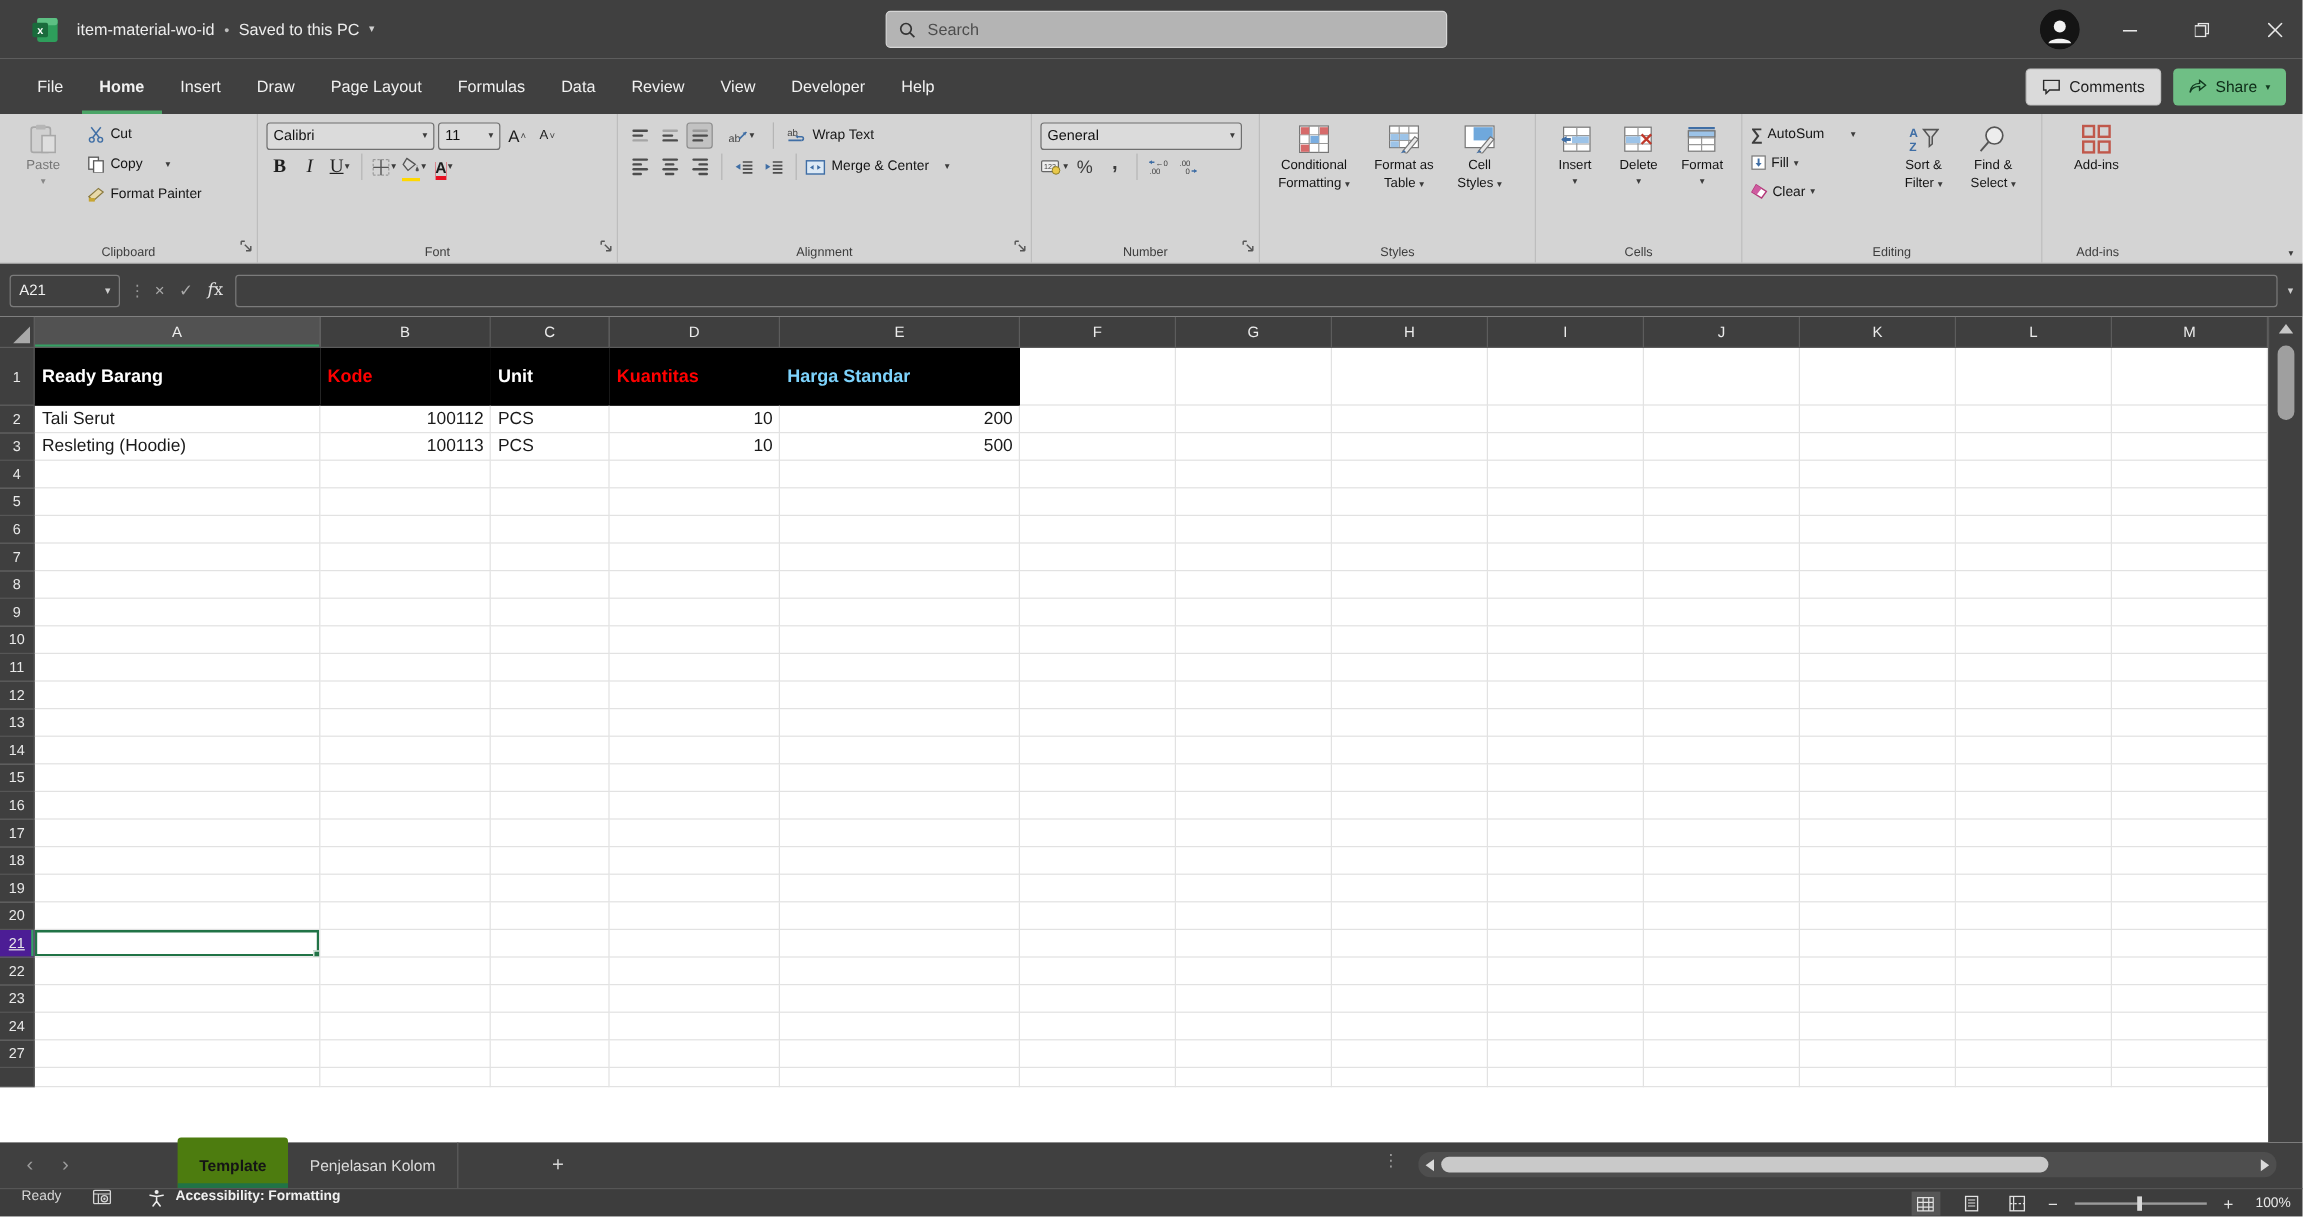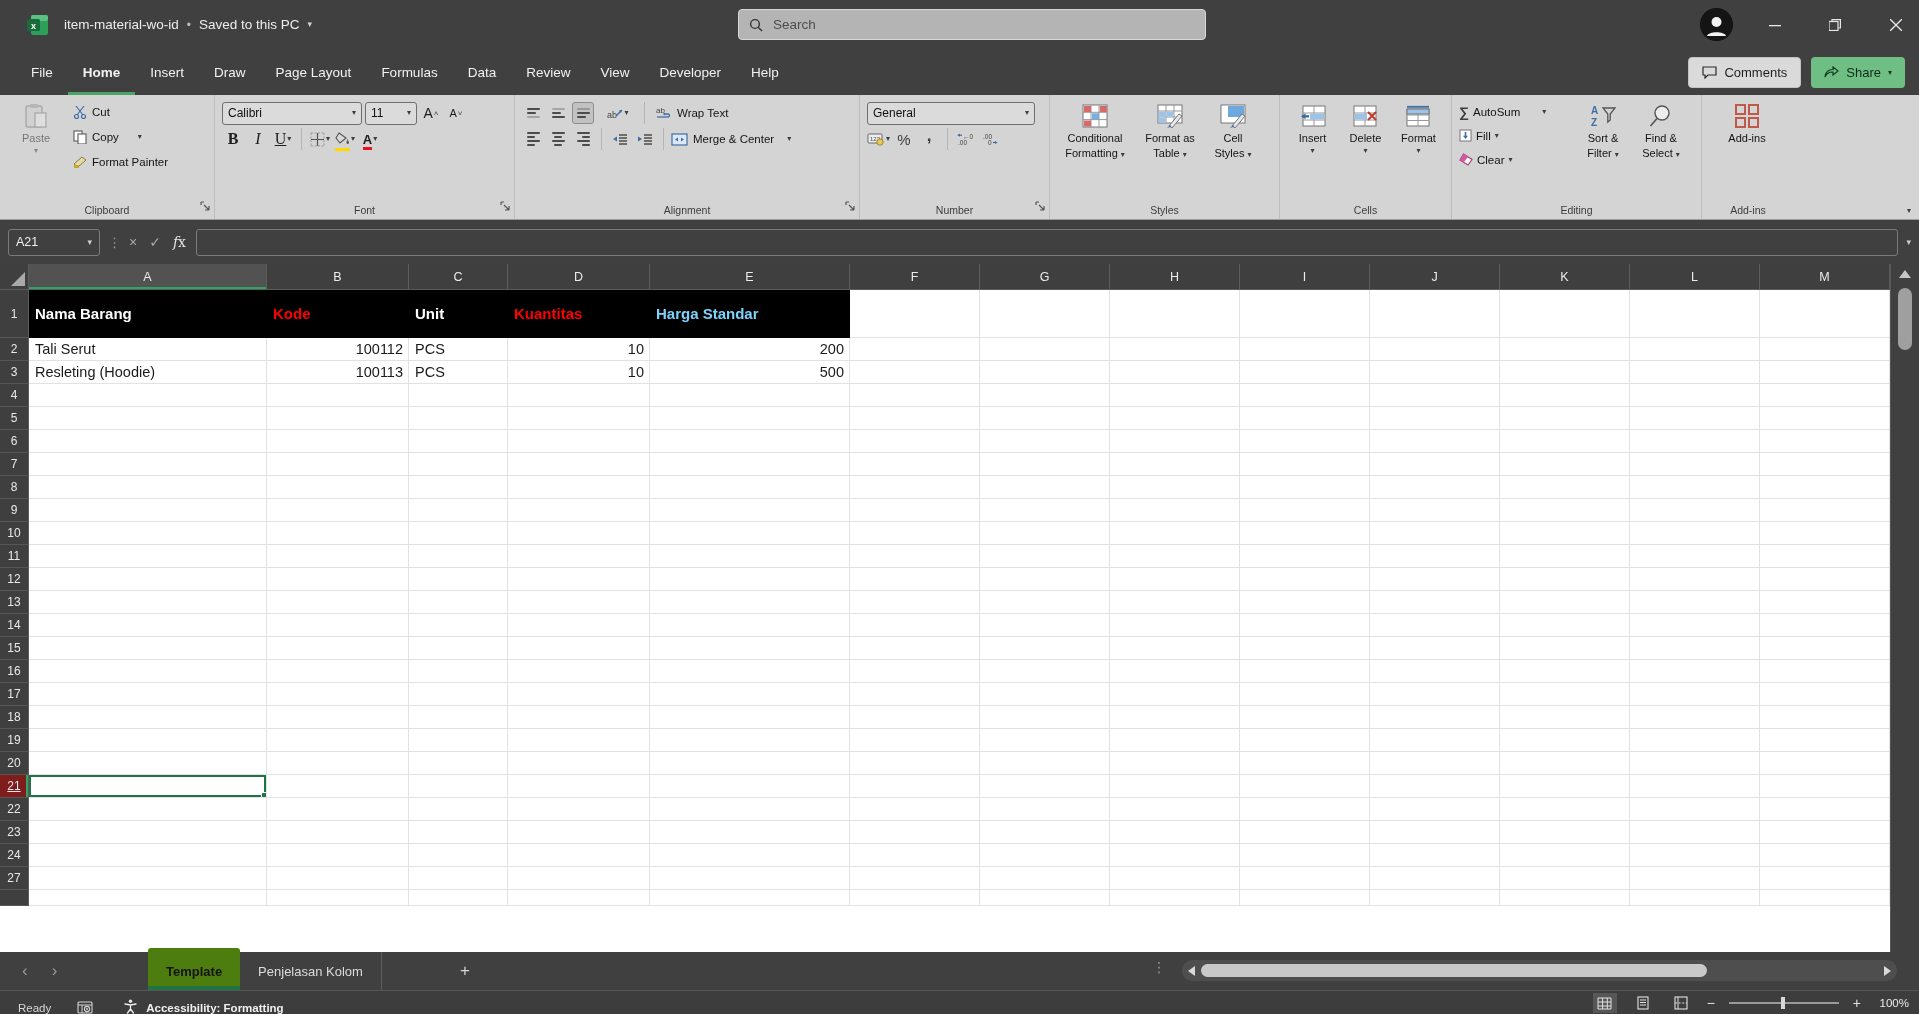--- a/index.html
+++ b/index.html
@@ -67,21 +67,21 @@
   
   .sheet-area{position:absolute;top:264px;left:0;right:0;height:688px;background:#fff;overflow:hidden;}
   #grid{position:absolute;left:0;top:0;width:1890px;}
   .g-chrow{display:flex;height:26px;}
   .g-corner{width:29px;height:26px;background:#3f3f3f;border-right:1px solid #5c5c5c;border-bottom:1px solid #5c5c5c;position:relative;}
   .g-corner .tri{position:absolute;right:3px;bottom:3px;width:0;height:0;border-left:14px solid transparent;border-bottom:14px solid #a9a9a9;}
   .g-ch{height:26px;background:#3f3f3f;color:#ececec;font-size:12.5px;display:flex;align-items:center;justify-content:center;border-right:1px solid #5c5c5c;border-bottom:1px solid #5c5c5c;}
   .g-ch.sel{background:#525252;box-shadow:inset 0 -2px 0 #35a164;}
   .g-row{display:flex;}
   .g-rh{width:29px;background:#3f3f3f;color:#e9e9e9;font-size:12px;display:flex;align-items:center;justify-content:center;border-right:1px solid #5c5c5c;border-bottom:1px solid #565656;}
-  .g-rh.sel{background:#7f1d1d;box-shadow:inset -2px 0 0 #35a164;text-decoration:underline;}
+  .g-rh.sel{background:#4c1d95;box-shadow:inset -2px 0 0 #35a164;text-decoration:underline;}
   .g-cell{position:relative;border-right:1px solid #e2e2e2;border-bottom:1px solid #e2e2e2;font-size:14.5px;color:#1a1a1a;display:flex;align-items:center;overflow:hidden;white-space:nowrap;}
   .g-cell.al{justify-content:flex-start;padding-left:6px;}
   .g-cell.ar{justify-content:flex-end;padding-right:5px;}
   .g-cell.black{background:#000;border-right:1px solid #000;border-bottom:1px solid #000;font-weight:700;font-size:15px;padding-left:6px;justify-content:flex-start;}
   .g-cell.selcell{box-shadow:inset 0 0 0 2px #217346;}
   .g-cell .handle{position:absolute;right:-1px;bottom:-1px;width:6px;height:6px;background:#217346;border:1px solid #fff;}
   .vscroll{position:absolute;right:0;top:0;bottom:0;width:29px;background:#404040;border-left:1px solid #585858;}
   .vs-up{position:absolute;top:6px;left:8px;width:0;height:0;border-left:6px solid transparent;border-right:6px solid transparent;border-bottom:8px solid #c6c6c6;}
   .vs-thumb{position:absolute;top:24px;left:7px;width:14px;height:62px;background:#9f9f9f;border-radius:7px;}
 
@@ -92,21 +92,21 @@
   .stab{display:flex;align-items:center;padding:0 18px;font-size:13px;color:#dcdcdc;border-right:1px solid #5e5e5e;}
   .stab.active{background:#4d7c0f;color:#151515;font-weight:700;box-shadow:inset 0 -4px 0 #217346;border-right:none;margin-top:-4px;border-radius:3px 3px 0 0;padding-top:4px;}
   .addsheet{position:absolute;left:460px;top:0;height:38px;display:flex;align-items:center;color:#d5d5d5;font-size:17px;}
   .tsplit{position:absolute;left:1152px;top:7px;color:#9a9a9a;font-size:14px;letter-spacing:0;}
   .hscroll{position:absolute;left:1182px;right:22px;top:8px;height:21px;background:#4e4e4e;border-radius:10px;display:flex;align-items:center;padding:0 6px;}
   .hs-thumb{height:13px;background:#c9c9c9;border-radius:7px;flex:none;width:72%;margin-left:6px;}
   .tri-l{width:0;height:0;border-top:5px solid transparent;border-bottom:5px solid transparent;border-right:7px solid #d9d9d9;}
   .tri-r{width:0;height:0;border-top:5px solid transparent;border-bottom:5px solid transparent;border-left:7px solid #d9d9d9;margin-left:auto;}
 
   
-  .statusbar{position:absolute;top:990px;left:0;right:0;height:24px;background:#3d3d3d;border-top:1px solid #565656;display:flex;align-items:flex-end;color:#d6d6d6;font-size:11.5px;}
+  .statusbar{position:absolute;top:990px;left:0;right:0;height:24px;background:#3d3d3d;border-top:1px solid #565656;display:flex;align-items:flex-start;color:#d6d6d6;font-size:11.5px;}
   .sb-ready{margin-left:18px;}
   .sb-ico{margin-left:26px;display:flex;align-items:center;}
   .sb-acc{margin-left:8px;font-weight:700;color:#f0f0f0;}
   .sb-right{position:absolute;right:10px;top:0;height:24px;display:flex;align-items:center;gap:14px;}
   .viewico{width:24px;height:20px;display:flex;align-items:center;justify-content:center;}
   .viewico.on{background:#565656;}
   .zoomline{width:110px;height:2px;background:#9a9a9a;position:relative;}
   .zoomline .zthumb{position:absolute;left:52px;top:-5px;width:4px;height:12px;background:#d8d8d8;}
   .zlabel{min-width:34px;text-align:right;font-size:11.5px;color:#eaeaea;}
 </style>
@@ -635,21 +635,21 @@
           <div class="g-ch" style="width: 130px;">G</div>
           <div class="g-ch" style="width: 130px;">H</div>
           <div class="g-ch" style="width: 130px;">I</div>
           <div class="g-ch" style="width: 130px;">J</div>
           <div class="g-ch" style="width: 130px;">K</div>
           <div class="g-ch" style="width: 130px;">L</div>
           <div class="g-ch" style="width: 130px;">M</div>
         </div>
         <div class="g-row" style="height: 48px;">
           <div class="g-rh">1</div>
-          <div class="g-cell black" style="width: 238px; color: rgb(255, 255, 255);">Nama Barang</div>
+          <div class="g-cell black" style="width: 238px; color: rgb(255, 255, 255);">Ready Barang</div>
           <div class="g-cell black" style="width: 142px; color: rgb(255, 0, 0);">Kode</div>
           <div class="g-cell black" style="width: 99px; color: rgb(255, 255, 255);">Unit</div>
           <div class="g-cell black" style="width: 142px; color: rgb(255, 0, 0);">Kuantitas</div>
           <div class="g-cell black" style="width: 200px; color: #7dd3fc;">Harga Standar</div>
           <div class="g-cell" style="width: 130px;"></div>
           <div class="g-cell" style="width: 130px;"></div>
           <div class="g-cell" style="width: 130px;"></div>
           <div class="g-cell" style="width: 130px;"></div>
           <div class="g-cell" style="width: 130px;"></div>
           <div class="g-cell" style="width: 130px;"></div>

